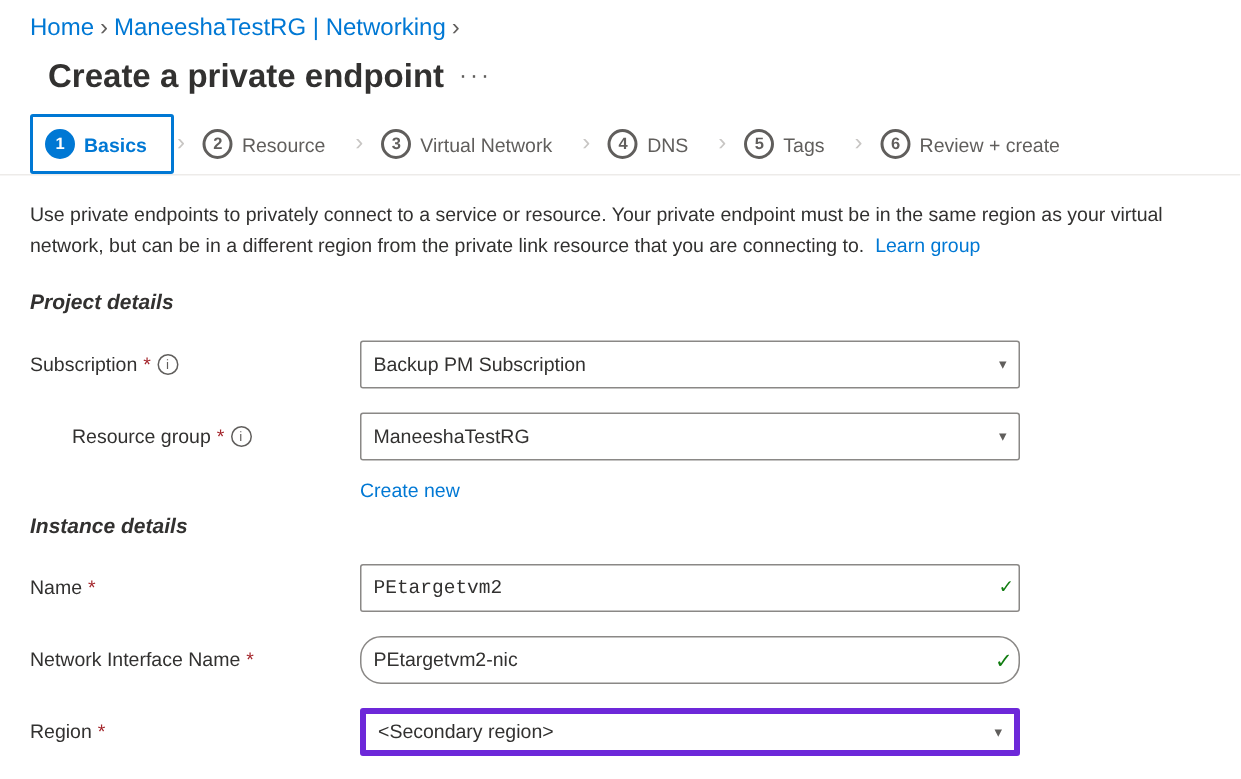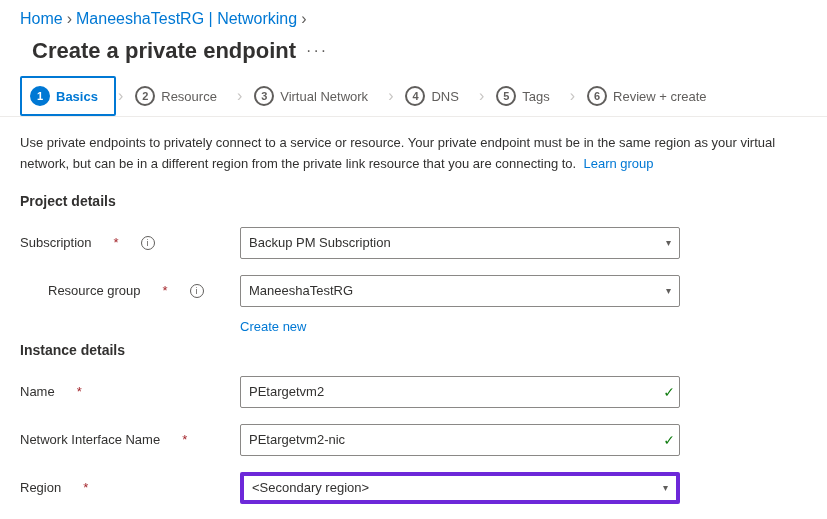--- a/index.html
+++ b/index.html
@@ -104,20 +104,21 @@
       text-decoration: none;
       cursor: pointer;
     }
 
     .section-title {
       font-size: 14px;
       font-weight: 600;
       color: #323130;
       margin-bottom: 12px;
       margin-top: 4px;
+      font-style: italic;
     }
 
     .dropdown {
       width: 100%;
       max-width: 440px;
       height: 32px;
       border: 1px solid #8a8886;
       border-radius: 2px;
       background: #fff;
       display: flex;
@@ -161,21 +162,21 @@
       margin-bottom: 4px;
       min-height: 44px;
     }
     .row .label-col {
       width: 220px;
       flex-shrink: 0;
       font-size: 13px;
       color: #323130;
       display: flex;
       align-items: center;
-      gap: 22px;
+      gap: 4px;
     }
     .row .control-col {
       flex: 1;
       max-width: 440px;
     }
     .row .label-col.indented {
       padding-left: 28px;
     }
 
     .req-star { color: #a4262c; }
@@ -302,34 +303,34 @@
   <div class="section-title" style="margin-top:8px;">Instance details</div>
 
   <div class="form-rows-wrapper">
 
     <div class="row">
       <div class="label-col">
         <span>Name</span>
         <span class="req-star">*</span>
       </div>
       <div class="control-col">
-        <div class="dropdown validated-ok" style="border-color:#8a8886;">
+        <div class="dropdown validated-ok" style="border-color:#8a8886;font-family:Liberation Mono, monospace;">
           <span>PEtargetvm2</span>
           <span class="check" style="color:#107c10;font-size:14px;">✓</span>
         </div>
       </div>
     </div>
 
     <div class="row">
       <div class="label-col">
         <span>Network Interface Name</span>
         <span class="req-star">*</span>
       </div>
       <div class="control-col">
-        <div class="dropdown validated-ok" style="border-color:#8a8886;">
+        <div class="dropdown validated-ok" style="border-color:#8a8886;border-radius:14px;">
           <span>PEtargetvm2-nic</span>
           <span class="check" style="color:#107c10;font-size:14px;">✓</span>
         </div>
       </div>
     </div>
 
     <div class="row">
       <div class="label-col">
         <span>Region</span>
         <span class="req-star">*</span>

